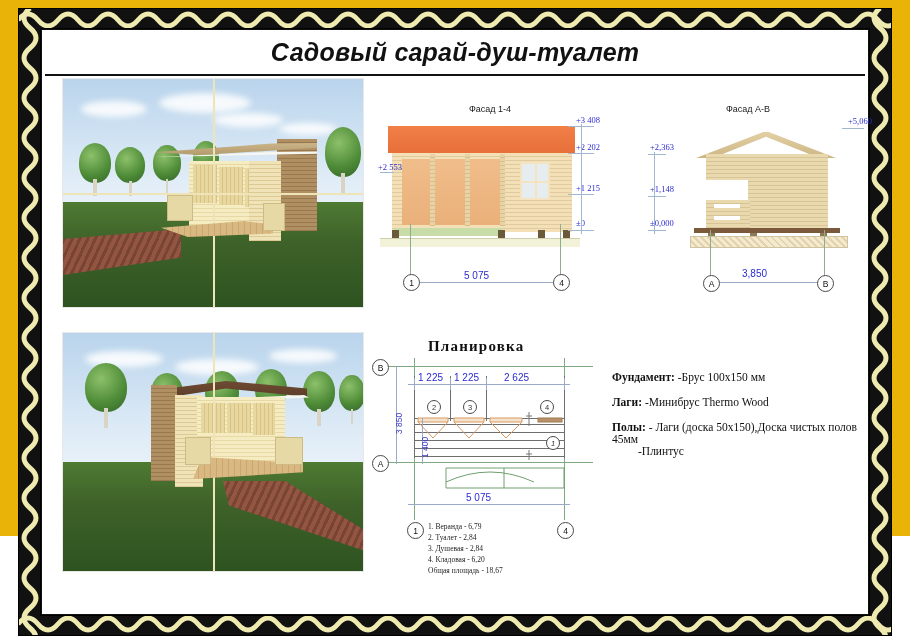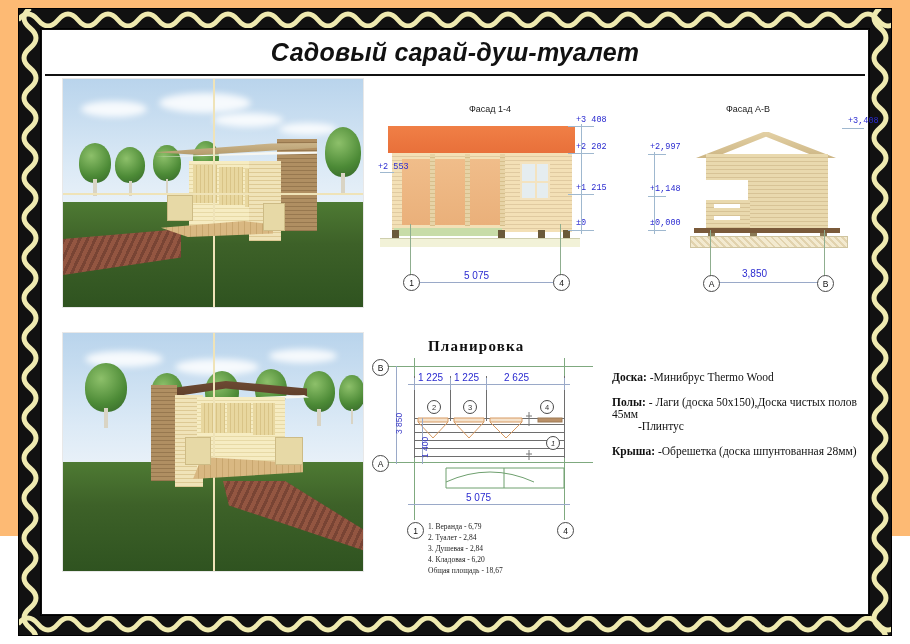--- a/index.html
+++ b/index.html
@@ -1,17 +1,17 @@
 <!DOCTYPE html>
 <html><head>
 <meta charset="utf-8">
 <style>
   html,body{margin:0;padding:0;background:#fff;}
   body{width:910px;height:644px;font-family:"Liberation Serif",serif;overflow:hidden;}
-  #page{position:relative;width:910px;height:536px;background:#fdba74;}
+  #page{position:relative;width:910px;height:536px;background:#eab308;}
 
   
   .border-frame{position:absolute;left:18px;top:8px;width:874px;height:628px;
     background:#111111;box-sizing:border-box;}
   .border-inner-white{position:absolute;left:42px;top:30px;width:826px;height:584px;background:#ffffff;}
   .wave{position:absolute;overflow:hidden;}
   .wave svg{display:block;}
   .frame-outline{position:absolute;left:18px;top:8px;width:874px;height:628px;
     border:1px solid #000;box-sizing:border-box;pointer-events:none;}
   .frame-outline2{position:absolute;left:40px;top:28px;width:830px;height:588px;
@@ -55,21 +55,21 @@
   .post{background:#cfcfcf;}
   .window-f{background:#dfe9e4;border:2px solid #efe3b8;}
   .window-f .mull{position:absolute;background:#efe3b8;}
 
   
   .dwg{position:absolute;}
   .dwg-title{position:absolute;font-family:"Liberation Sans",sans-serif;
     font-size:9px;color:#1a1a1a;text-align:center;}
   .plan-title{position:absolute;font-family:"Liberation Serif",serif;font-weight:bold;
     font-size:15px;color:#111;letter-spacing:1.2px;}
-  .elev{position:absolute;font-family:Liberation Mono, monospace;font-size:8.5px;
+  .elev{position:absolute;font-family:Liberation Serif, serif;font-size:8.5px;
     color:#2b2bd0;white-space:nowrap;}
   .dimtxt{position:absolute;font-family:"Liberation Sans",sans-serif;font-size:10px;
     color:#2b2bd0;white-space:nowrap;}
   .dimtxt.big{font-size:10px;}
   .vtxt{position:absolute;font-family:"Liberation Sans",sans-serif;font-size:8.5px;
     color:#3b3bc8;white-space:nowrap;transform:rotate(-90deg);transform-origin:left top;}
   .bub{position:absolute;width:15px;height:15px;border:1px solid #4a4a4a;border-radius:50%;
     font-family:"Liberation Sans",sans-serif;font-size:8.5px;color:#111;
     display:flex;align-items:center;justify-content:center;background:#fff;}
   .bub.sm{width:12px;height:12px;font-size:7.5px;color:#333;}
@@ -309,23 +309,23 @@
     <div class="ab-wall" style="left:58px;top:96px;width:44px;height:32px;"></div>
     <div style="position:absolute;left:66px;top:100px;width:26px;height:4px;background:#fff;"></div>
     <div style="position:absolute;left:66px;top:112px;width:26px;height:4px;background:#fff;"></div>
     <div class="ab-pier" style="left:60px;top:126px;width:7px;height:10px;"></div>
     <div class="ab-pier" style="left:102px;top:126px;width:7px;height:10px;"></div>
     <div class="ab-pier" style="left:172px;top:126px;width:7px;height:10px;"></div>
     <div class="ab-slab" style="left:46px;top:124px;width:146px;height:5px;"></div>
     <div class="ab-grnd" style="left:42px;top:132px;width:156px;height:10px;"></div>
 
     <div class="lead h" style="left:194px;top:24px;width:22px;"></div>
-    <div class="elev" style="left:200px;top:12px;">+3,408</div>
+    <div class="elev" style="left:200px;top:12px;">+5,060</div>
     <div class="lead h" style="left:0px;top:50px;width:18px;"></div>
-    <div class="elev" style="left:2px;top:38px;">+2,997</div>
+    <div class="elev" style="left:2px;top:38px;">+2,363</div>
     <div class="lead h" style="left:0px;top:92px;width:18px;"></div>
     <div class="elev" style="left:2px;top:80px;">+1,148</div>
     <div class="lead h" style="left:0px;top:126px;width:18px;"></div>
     <div class="elev" style="left:2px;top:114px;">±0,000</div>
     <div class="lead v" style="left:6px;top:48px;height:82px;"></div>
 
     <div class="lead v" style="left:62px;top:126px;height:52px;background:#8fae8f;"></div>
     <div class="lead v" style="left:176px;top:126px;height:52px;background:#8fae8f;"></div>
     <div class="thin-b h" style="left:56px;top:178px;width:126px;"></div>
     <div class="bub" style="left:55px;top:171px;">A</div>
@@ -398,24 +398,24 @@
       <div>1. Веранда - 6,79</div>
       <div>2. Туалет - 2,84</div>
       <div>3. Душевая - 2,84</div>
       <div>4. Кладовая - 6,20</div>
       <div>Общая площадь - 18,67</div>
     </div>
   </div>
 
   <div class="spec" style="left:612px;top:358px;width:262px;">
     <div class="spec-row">
-      <b>Доска:</b><span> -Минибрус Thermo Wood</span>
+      <b>Фундамент:</b><span> -Брус 100х150 мм</span>
+    </div>
+    <div class="spec-row">
+      <b>Лаги:</b><span> -Минибрус Thermo Wood</span>
     </div>
     <div class="spec-row">
       <b>Полы:</b><span>  - Лаги (доска 50х150),Доска чистых полов 45мм</span>
       <div class="spec-sub">-Плинтус</div>
     </div>
-    <div class="spec-row">
-      <b>Крыша:</b><span> -Обрешетка (доска шпунтованная 28мм)</span>
-    </div>
   </div>
 
 </div>
 
 </body></html>

